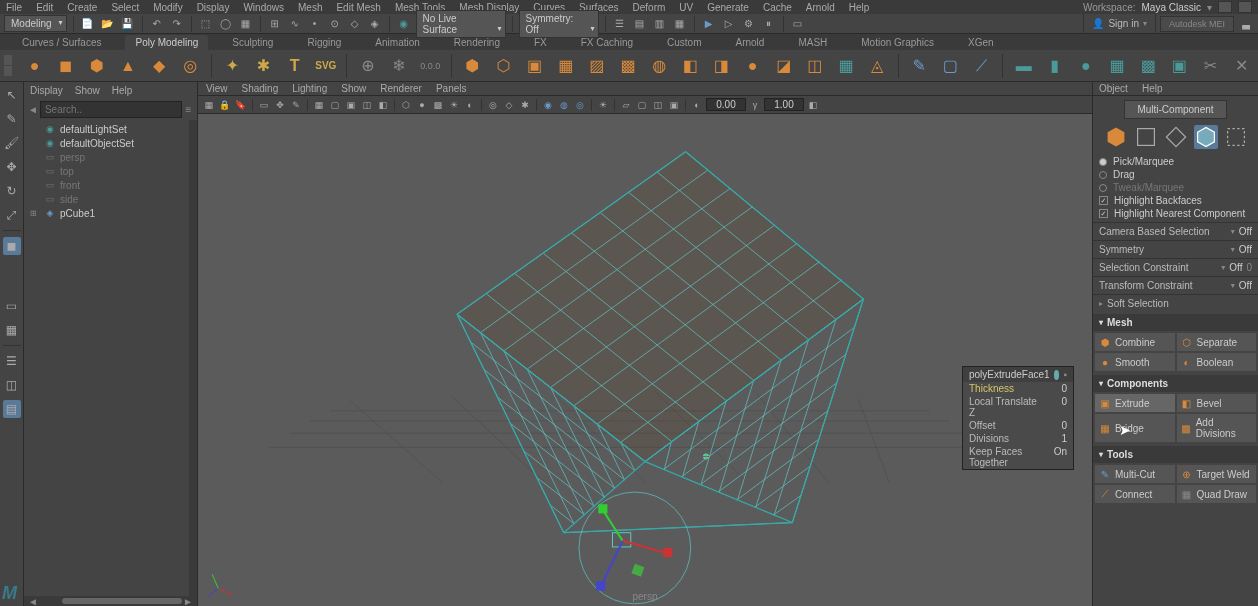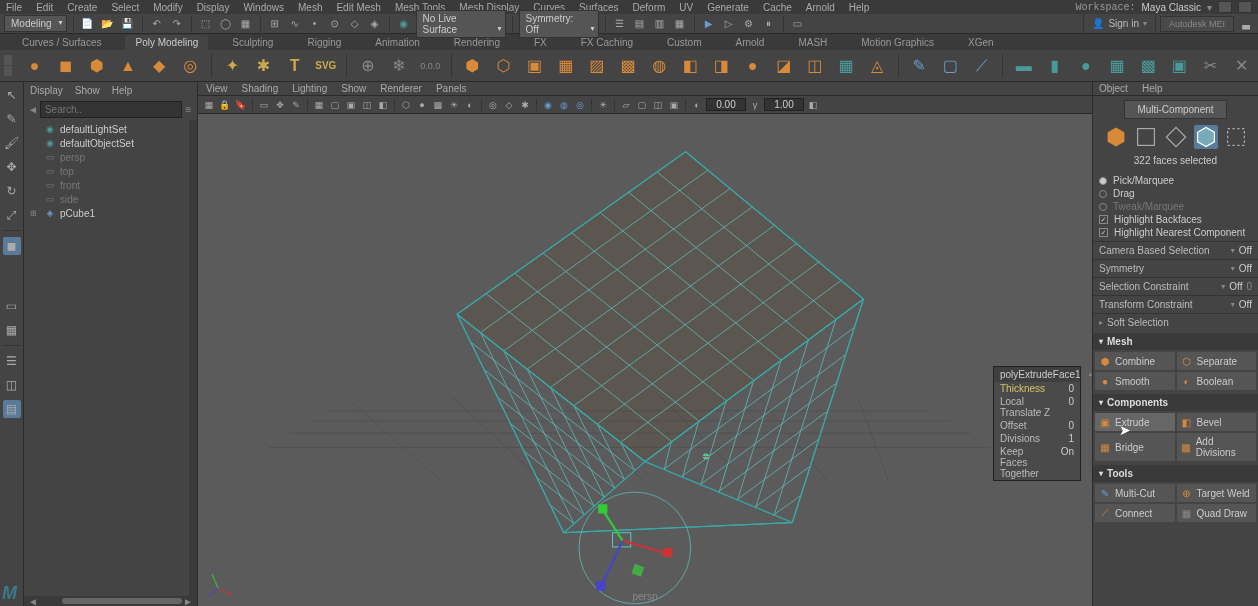--- a/index.html
+++ b/index.html
@@ -2,21 +2,21 @@
 <html><head>
 <meta charset="utf-8">
 <style>
 * { margin: 0; padding: 0; box-sizing: border-box; font-family: Arial, sans-serif; }
 body { background: #444444; color: #bbb; font-size: 10px; overflow: hidden; width: 1258px; height: 606px; }
 
 
 .menubar { height: 14px; background: #3a3a3a; display: flex; align-items: center; padding: 0 6px; gap: 14px; color: #aaa; font-size: 10px; }
 .menubar-item { cursor: pointer; }
 .menubar-right { margin-left: auto; display: flex; align-items: center; gap: 6px; }
-.workspace-label { color: #999; font-family: Liberation Mono, monospace; }
+.workspace-label { color: #999; }
 .workspace-val { color: #ccc; }
 .ws-btn { width: 14px; height: 12px; background: #555; border: 1px solid #333; }
 
 
 .toolrow1 { height: 20px; background: #444; display: flex; align-items: center; padding: 0 4px; gap: 4px; border-bottom: 1px solid #2a2a2a; }
 .dropdown { background: #555; color: #ccc; padding: 2px 14px 2px 6px; font-size: 10px; position: relative; border: 1px solid #333; }
 .dropdown::after { content: "▾"; position: absolute; right: 3px; font-size: 8px; }
 .tool-sep { width: 1px; height: 16px; background: #333; margin: 0 2px; }
 .tool-icon { width: 16px; height: 16px; display: flex; align-items: center; justify-content: center; color: #aaa; font-size: 10px; cursor: pointer; }
 .toolrow1 .spacer { flex: 1; }
@@ -496,21 +496,21 @@
         </g>
 
         <g transform="translate(20,465)">
           <line x1="0" y1="0" x2="14" y2="6" stroke="#c33"></line>
             <line x1="0" y1="0" x2="-6" y2="-14" stroke="#3c3"></line>
             <line x1="0" y1="0" x2="-10" y2="8" stroke="#44c"></line>
         </g>
       </svg>
 
       
-      <div class="attr-panel" style="right:11px; top:252px; width:88px">
+      <div class="attr-panel" style="right:18px; top:252px; width:112px">
         <div class="title-row">
           <span class="attr-title">polyExtrudeFace1</span>
           <span class="attr-pin"></span>
           <span class="attr-close">▪</span>
         </div>
         <div class="attr-row">
             <span class="label hl">Thickness</span>
             <span class="val">0</span>
           </div>
         <div class="attr-row">
@@ -561,21 +561,20 @@
           <svg viewBox="0 0 20 20">
             <path d="M3 6 L10 2 L17 6 L17 14 L10 18 L3 14 Z" fill="#7ab" stroke="#fff"></path>
           </svg>
         </div>
       <div class="comp-icon">
           <svg viewBox="0 0 20 20">
             <rect x="3" y="3" width="14" height="14" fill="none" stroke="#aaa" stroke-dasharray="2"></rect>
           </svg>
         </div>
     </div>
-    <div class="sel-count">322 faces selected</div>
 
     <div class="opt-list">
       <div class="opt-row">
           <span class="radio on"></span>
           <span>Pick/Marquee</span>
         </div>
       <div class="opt-row">
           <span class="radio"></span>
           <span>Drag</span>
         </div>

